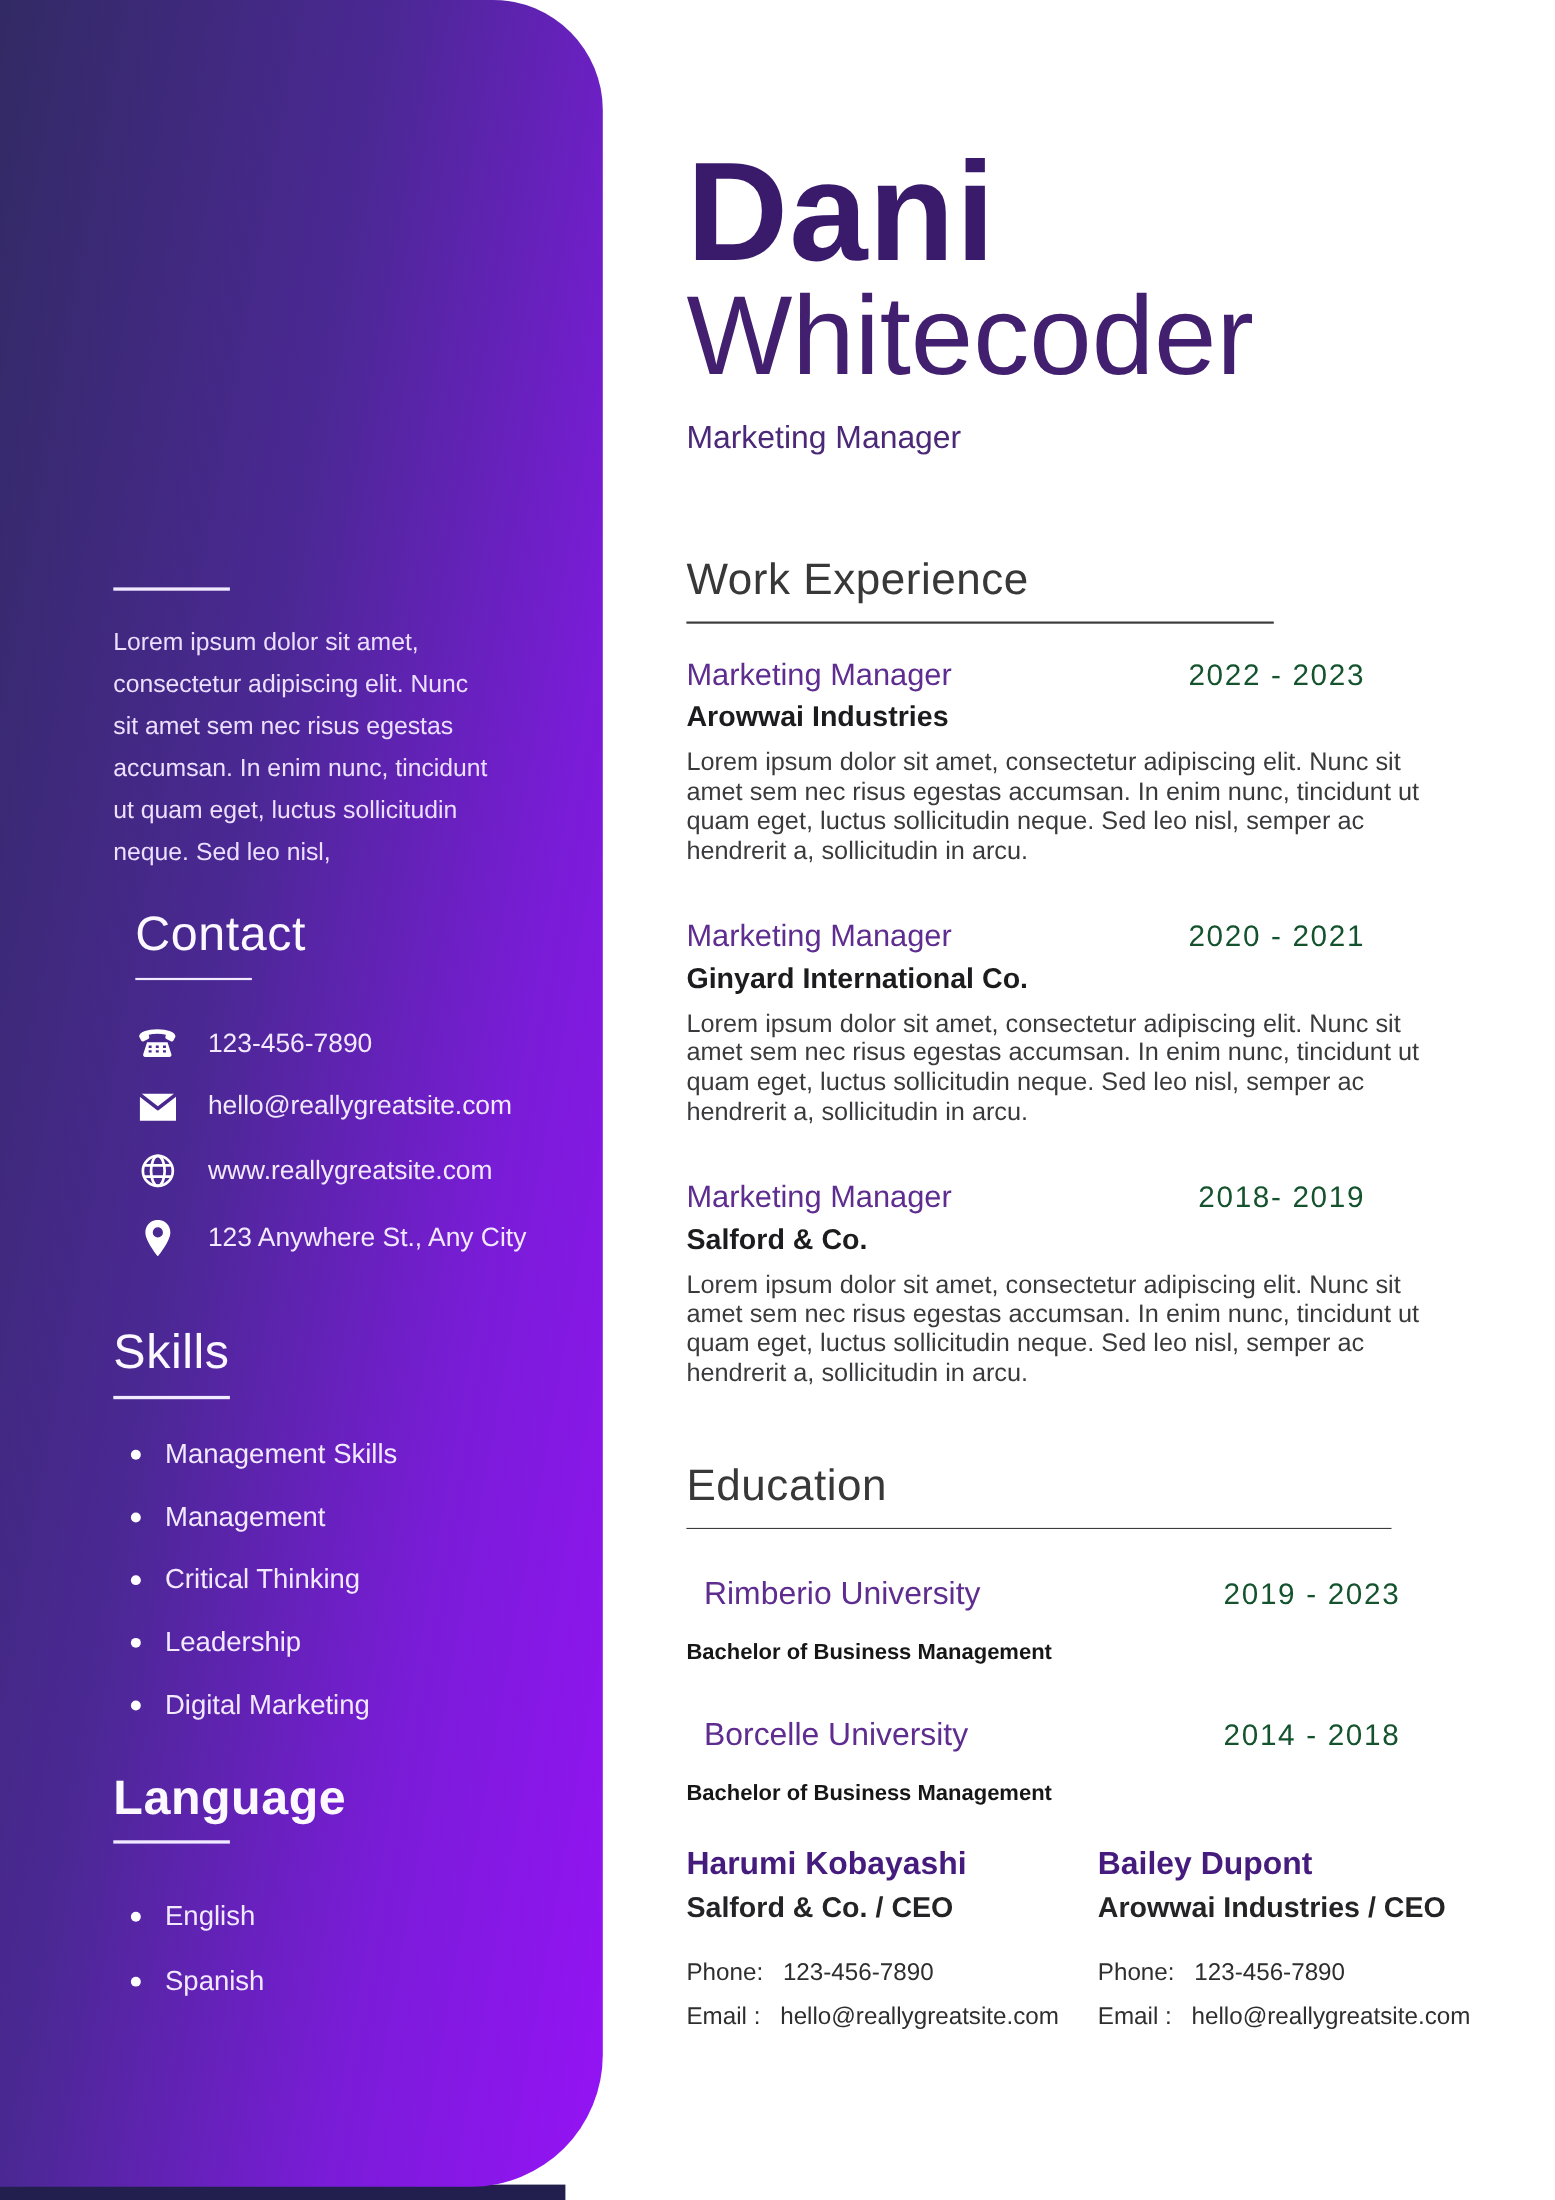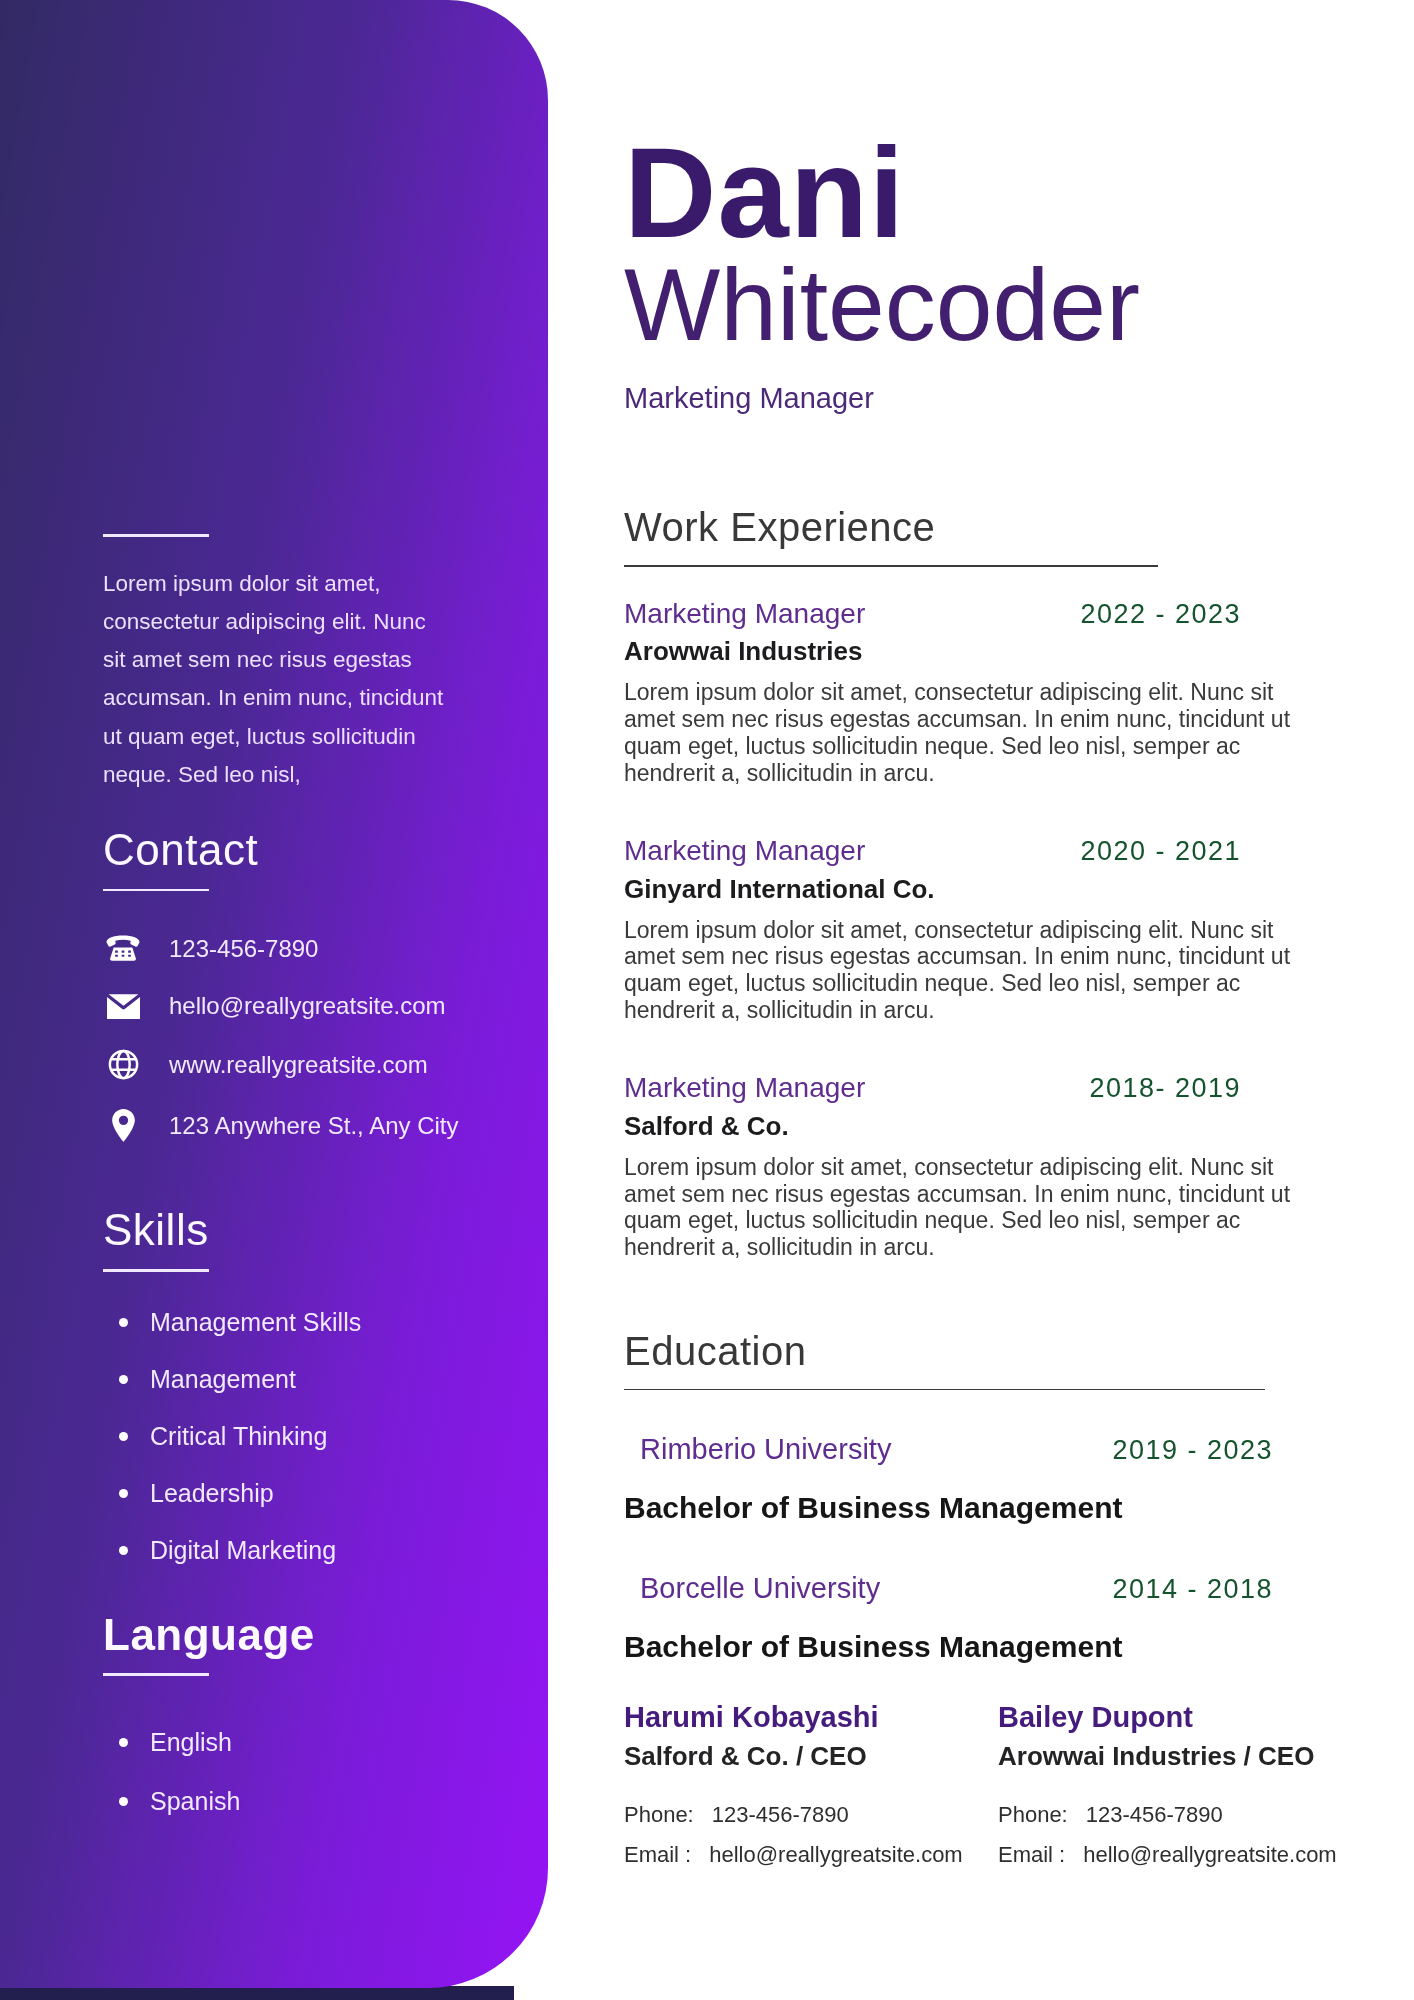--- a/index.html
+++ b/index.html
@@ -27,21 +27,21 @@
            background:linear-gradient(115deg,#d89a55 0%,#c4643f 55%,#a93c30 100%);}
   .p-glitter{left:126px;top:220px;width:70px;height:42px;border-radius:45%;
              background:radial-gradient(closest-side,#7e2430 25%,#a3463c 60%,rgba(163,70,60,0) 85%);}
 
   .s-h{font-size:44px;font-weight:300;letter-spacing:.5px;color:#fbf8ff;margin:0;line-height:1.2;}
   .s-h.bold{font-weight:700;}
   .s-rule{width:106px;height:2.5px;background:#f1e9ff;margin-top:12px;}
   .about{margin-top:534px;}
   .s-text{margin:28px 0 0;font-size:22.5px;line-height:1.7;font-weight:300;color:#ecdfff;width:348px;}
 
-  .contact{margin-top:30px;}
+  .contact{margin-top:30px;margin-left:20px;}
   .c-list{list-style:none;margin:42px 0 0;padding:0;}
   .c-list li{display:flex;align-items:center;gap:26px;margin-bottom:28px;}
   .c-icon{width:40px;display:flex;justify-content:center;flex:none;}
   .c-val{font-size:24px;font-weight:300;color:#f2e9ff;}
 
   .skills{margin-top:62px;}
   .b-list{list-style:none;margin:36px 0 0;padding:0 0 0 16px;}
   .b-list li{display:flex;align-items:center;gap:22px;margin-bottom:28px;}
   .dot{width:9px;height:9px;border-radius:50%;background:#fff;flex:none;}
   .b-label{font-size:25px;font-weight:300;color:#f2e9ff;}
@@ -65,21 +65,21 @@
   .job-head{width:617px;display:flex;justify-content:space-between;align-items:baseline;}
   .job-title{margin:0;font-size:28px;font-weight:400;color:#5e2d8f;line-height:1.2;}
   .period{font-size:27px;color:#14532d;letter-spacing:1.5px;}
   .company{margin-top:6px;font-size:26px;font-weight:700;color:#1c1c1e;}
   .desc{margin:12px 0 0;font-size:23px;line-height:1.16;color:#3a3a3c;width:690px;}
 
   .edu-h{margin-top:66px;}
   .school{margin-top:26px;margin-bottom:30px;}
   .edu-head{width:649px;display:flex;justify-content:space-between;align-items:baseline;}
   .school-name{margin:16px;font-size:29px;font-weight:400;color:#5e2d8f;line-height:1.2;}
-  .degree{margin-top:8px;font-size:30px;font-weight:700;color:#161616;}
+  .degree{margin-top:8px;font-size:20px;font-weight:700;color:#161616;}
 
   .refs-h{margin-top:40px;}
   .ref-cols{display:flex;margin-top:36px;}
   .ref{width:374px;flex:none;}
   .ref-name{margin:0;font-size:29px;font-weight:700;color:#451c7d;line-height:1.2;white-space:nowrap;}
   .ref-role{margin-top:6px;font-size:26px;font-weight:700;color:#242426;white-space:nowrap;}
   .ref-row{display:flex;gap:18px;margin-top:30px;font-size:22px;color:#2e2e2e;}
   .ref-row.email{margin-top:14px;}
 </style>
 </head>

